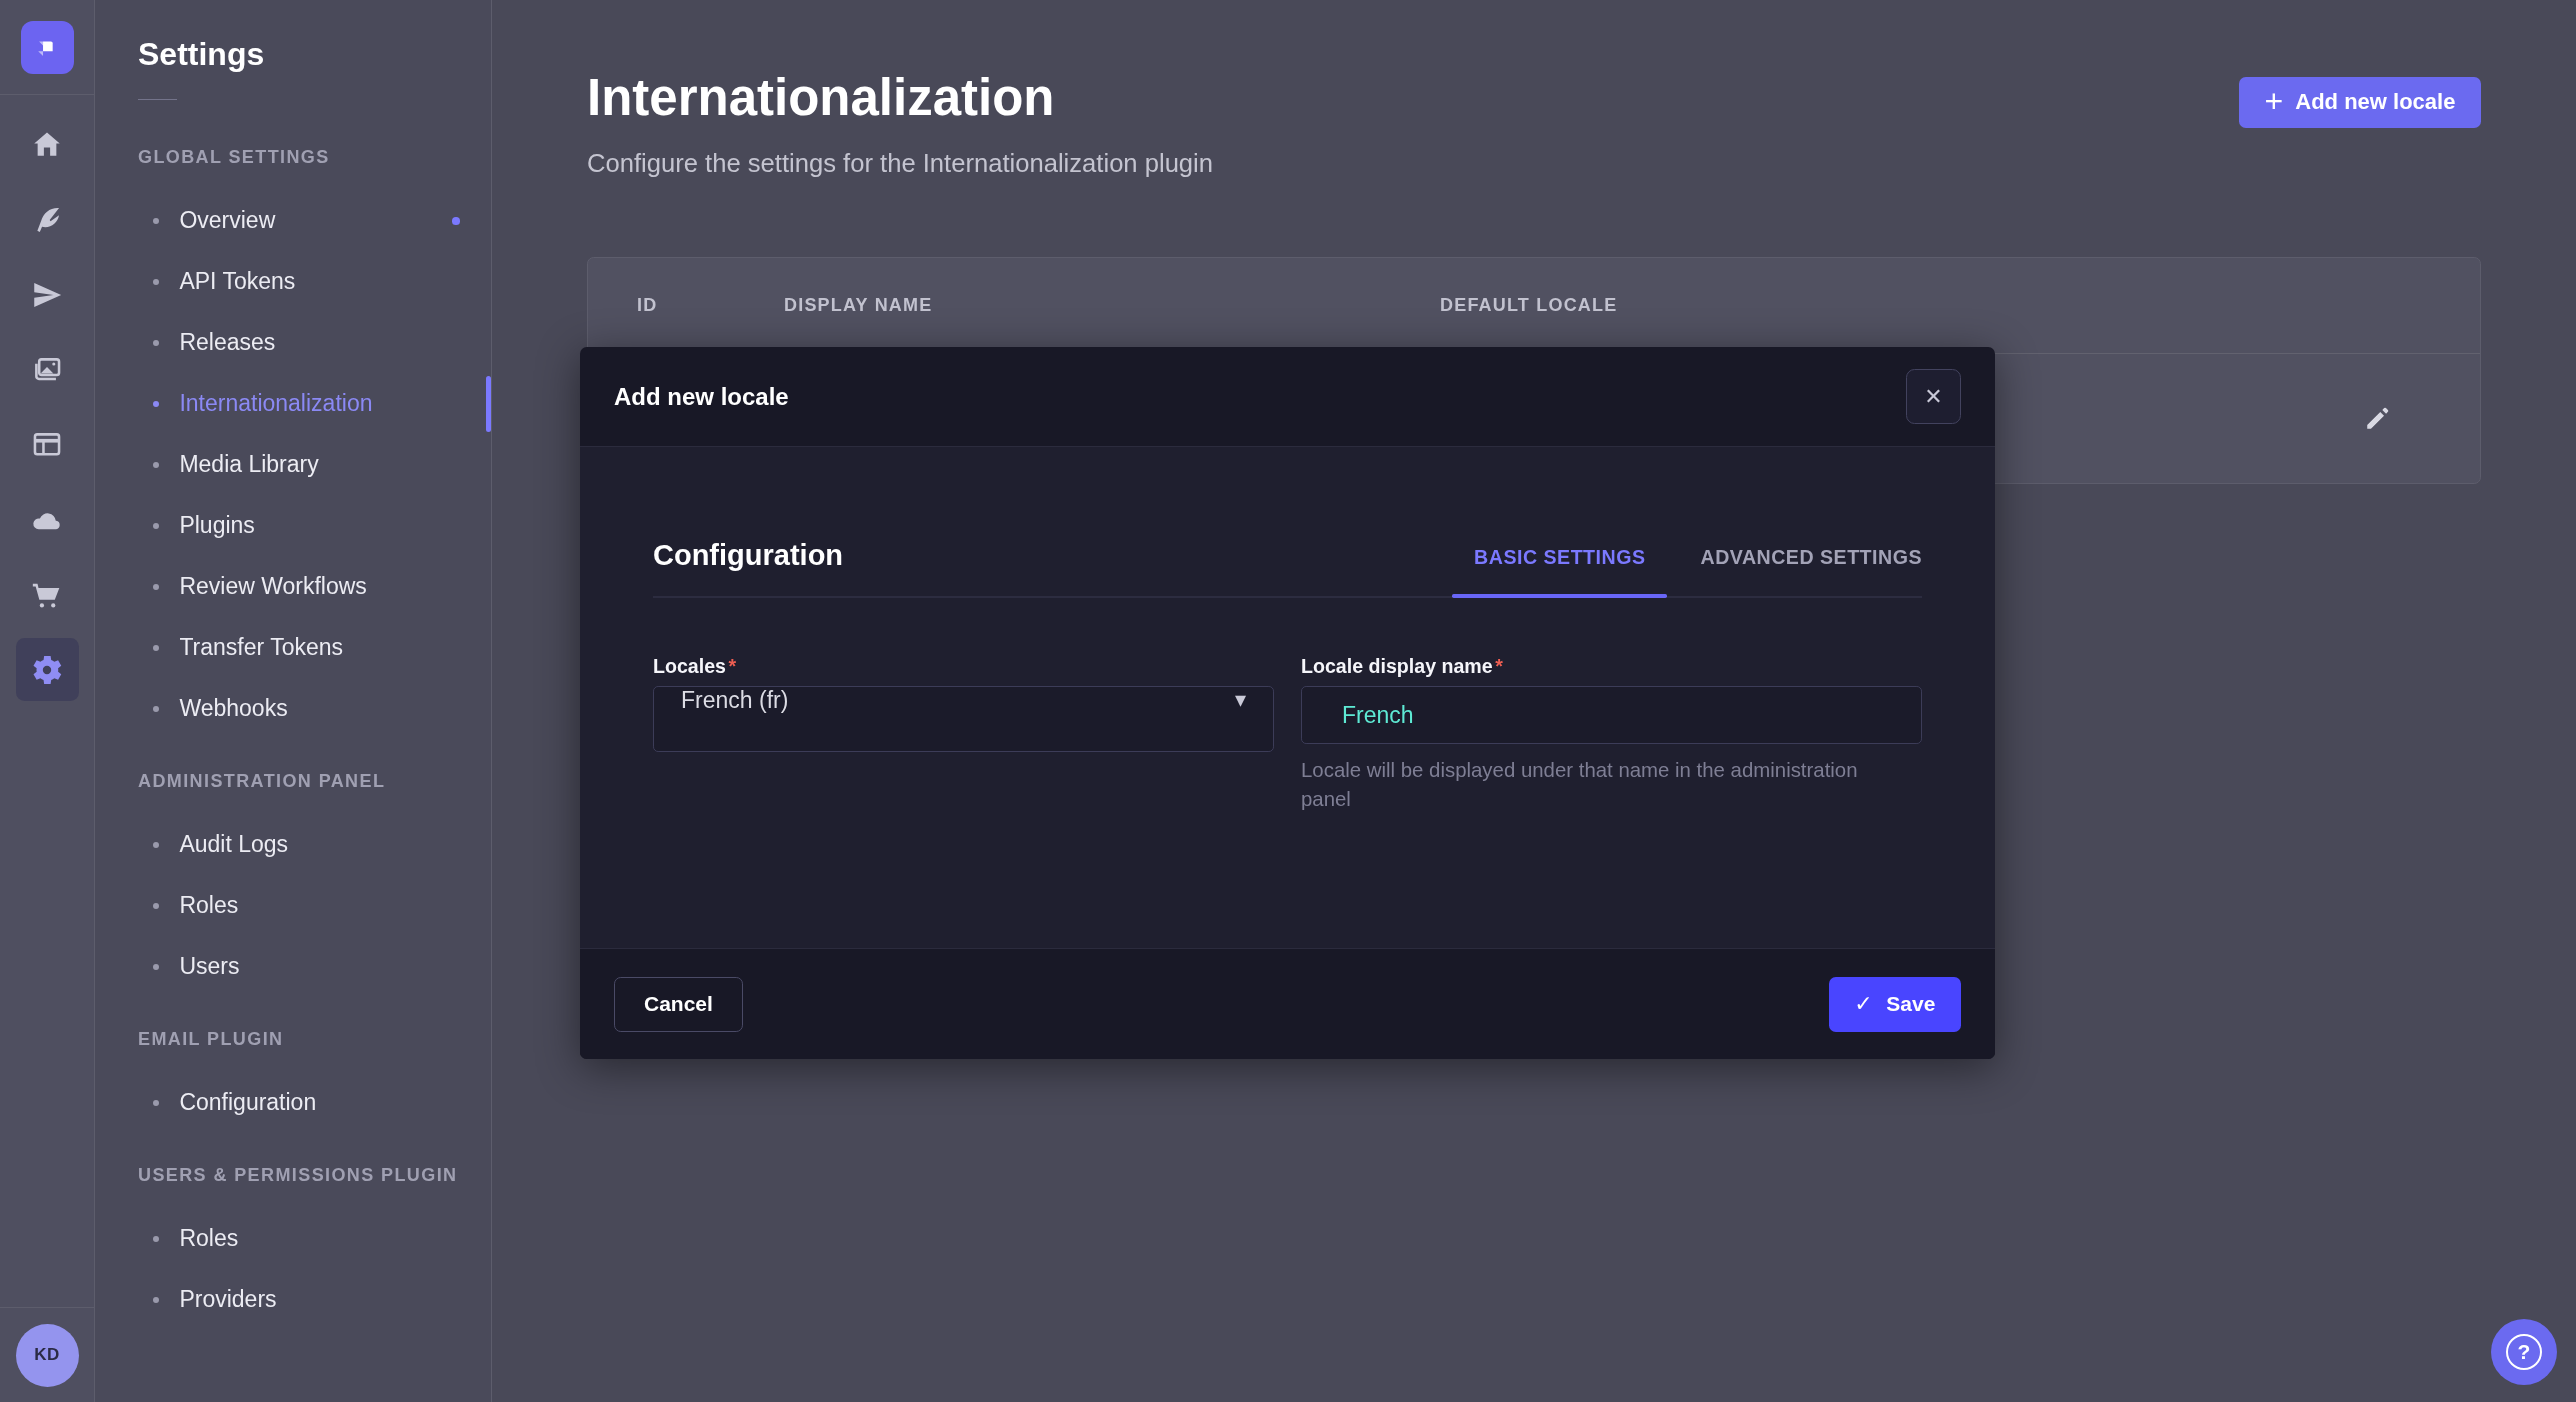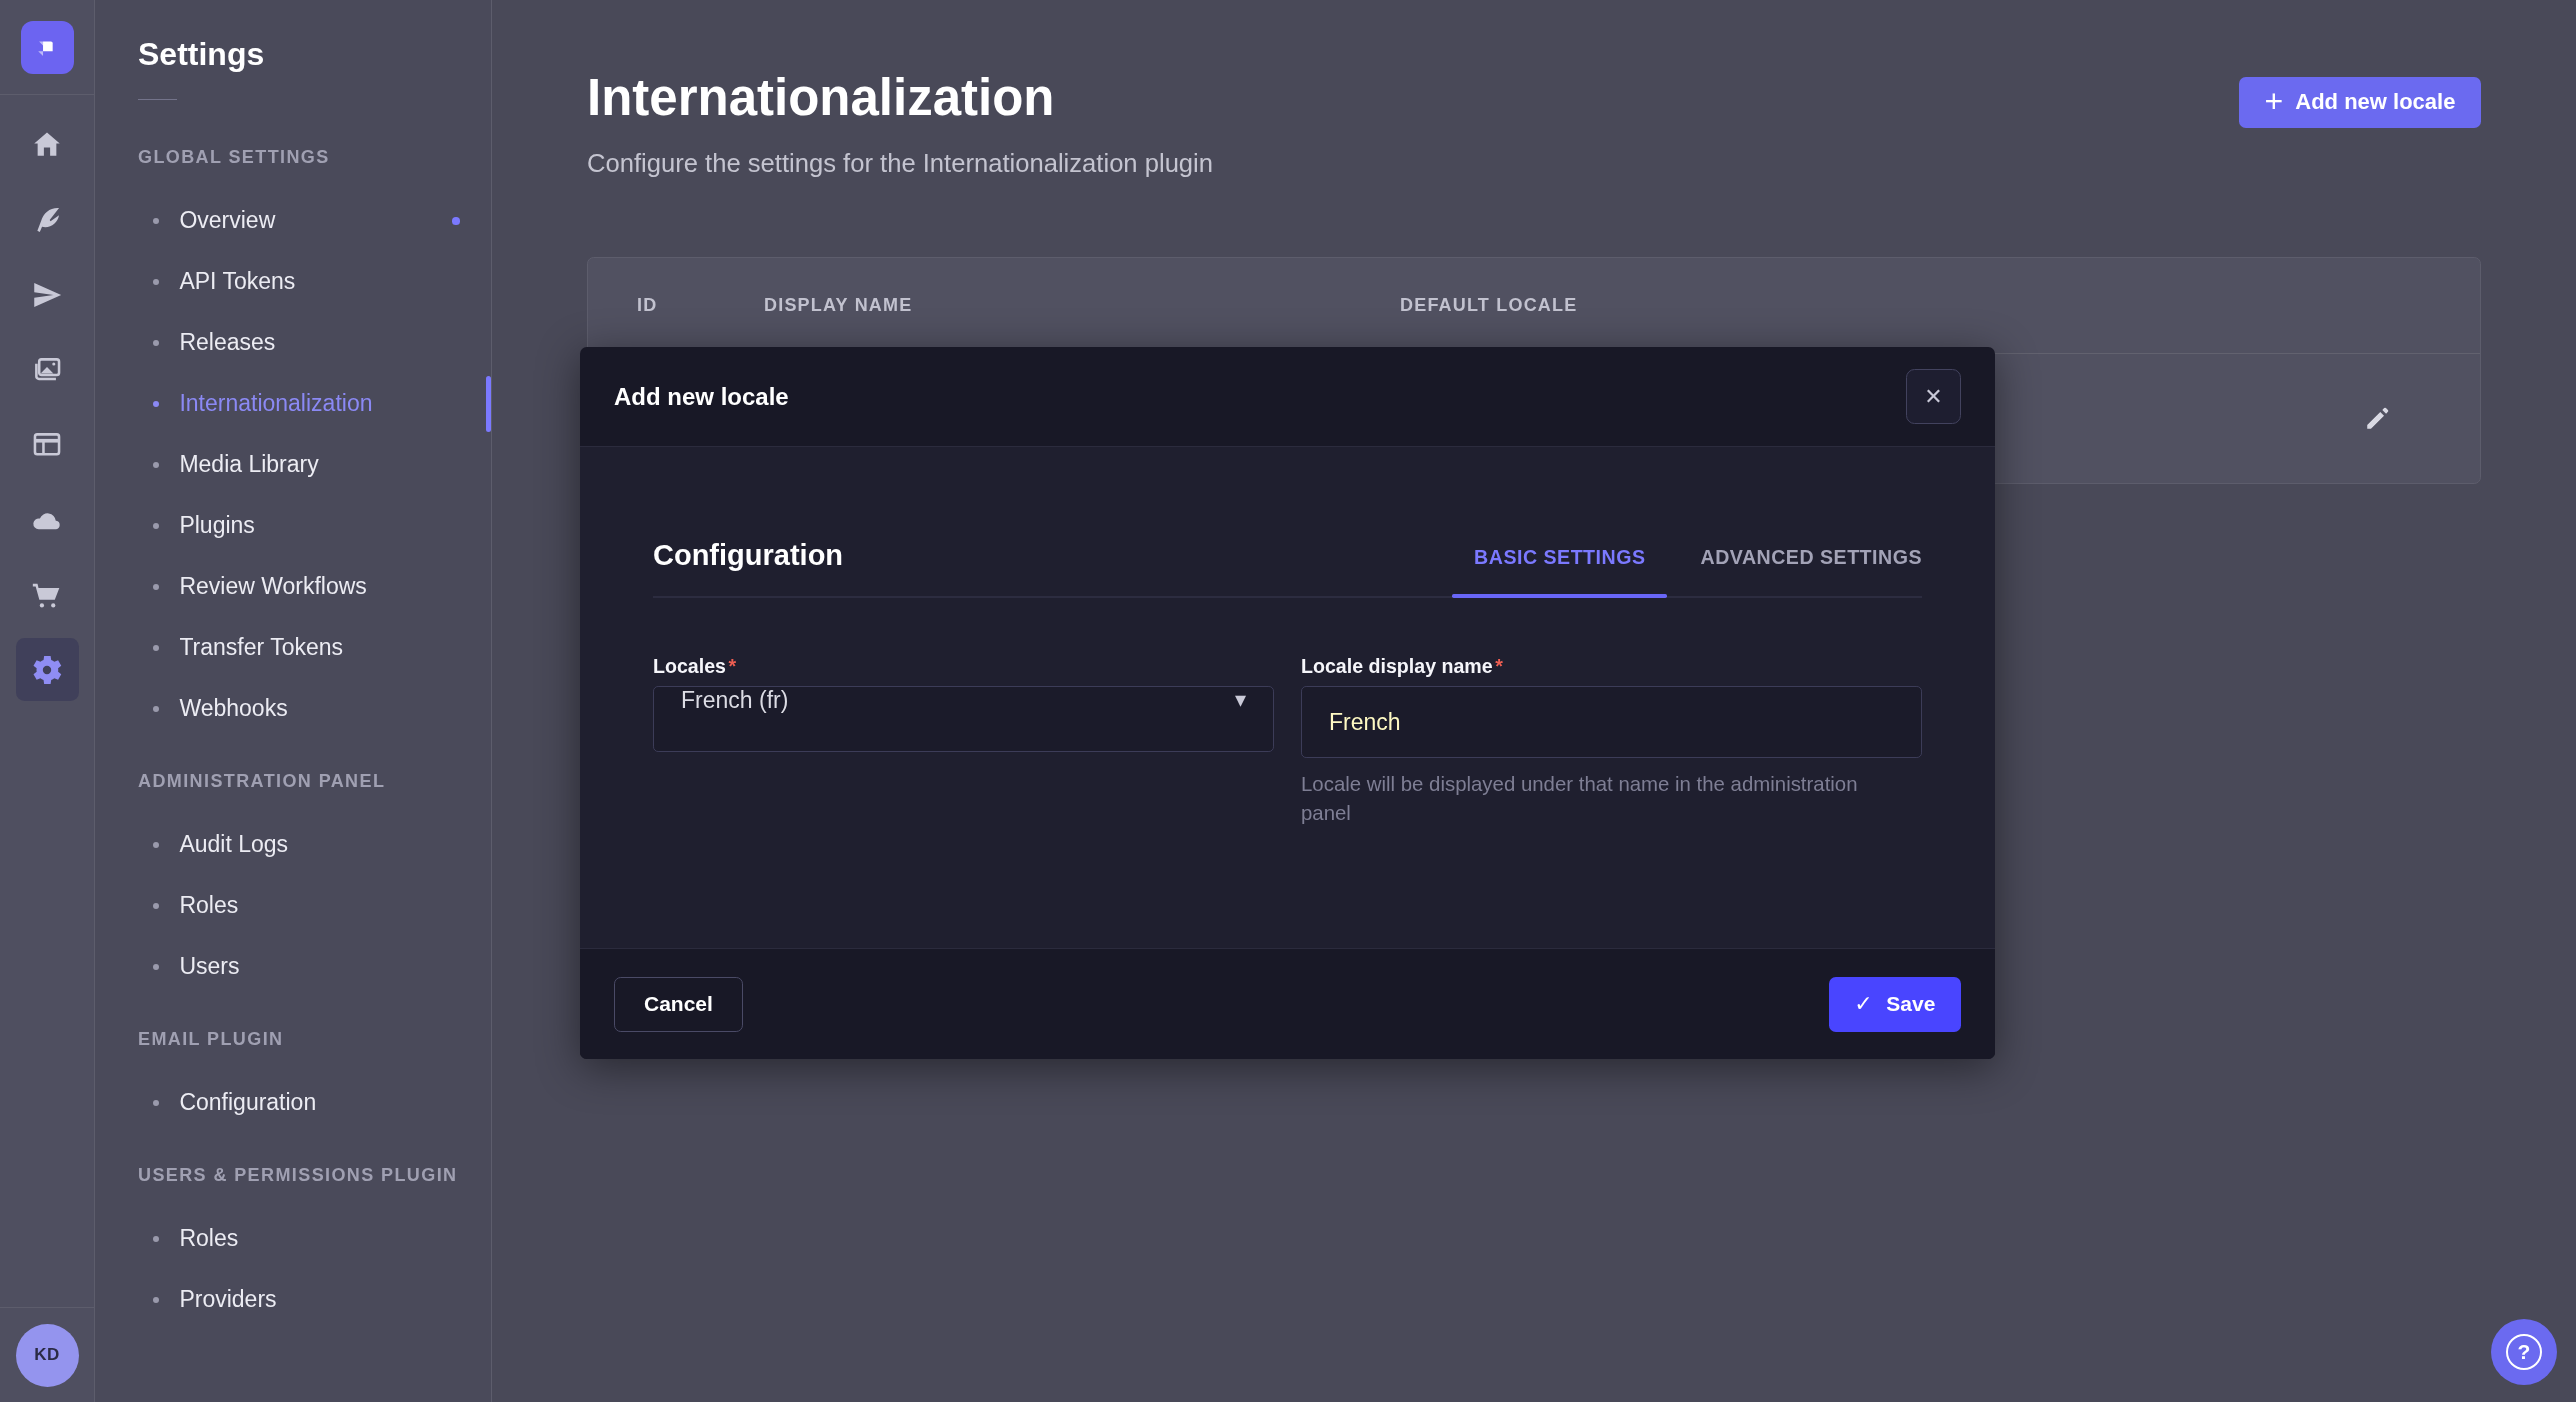--- a/index.html
+++ b/index.html
@@ -73,21 +73,21 @@
   .page-sub { font-size:25.6px; line-height:32px; color:#c4c4d0; margin-top:22px; }
   .btn-add { display:flex; align-items:center; gap:12px; height:51px;
     padding:0 25.6px; border:none; border-radius:6.8px; background:#6b6af0;
     color:#fff; font-family:inherit; font-size:22px; font-weight:600;
     cursor:pointer; margin-top:6.8px; }
   .btn-add .plus { font-size:32px; font-weight:400; line-height:1; margin-top:-3.4px; }
 
   .table-card { margin-top:78px; height:227px; background:#515161;
     border:0.9px solid #5d5d6c; border-radius:6.8px; overflow:hidden; }
   .thead { height:96px; display:flex; align-items:center;
-    border-bottom:0.9px solid #62626f; }
+    border-bottom:0.9px solid #62626f;gap:20px; }
   .th { font-size:18px; font-weight:700; letter-spacing:1.2px; color:#c2c2cf; }
   .th.id { padding-left:49px; width:176px; }
   .th.name { width:636px; }
   .th.locale { flex:1; }
   .trow { height:129px; display:flex; align-items:center;
     justify-content:flex-end; padding-right:82px; }
   .edit-btn { background:none; border:none; color:#d9d9e3; cursor:pointer;
     width:41px; height:41px; display:flex; align-items:center; justify-content:center; }
   .edit-btn svg { width:29px; height:29px; }
 
@@ -116,23 +116,23 @@
   .hdivider { height:1.7px; background:#2c2c40; margin-top:24px; position:relative; }
   .fields { display:grid; grid-template-columns:1fr 1fr; gap:27px; margin-top:56px; }
   .field-label { font-size:19.6px; font-weight:600; color:#f5f5fa; line-height:24px; }
   .req { color:#ee5e52; margin-left:2.6px; }
   .select-box { margin-top:8.5px; height:66px; background:#1b1b2a;
     border:0.9px solid #3c3c58; border-radius:5.1px; display:flex;
     align-items:flex-start; justify-content:space-between; padding:0 27px;
     cursor:pointer; }
   .select-value { font-size:23px; color:#dcdce4; }
   .caret { font-size:22px; color:#cacad8; }
-  .text-input { margin-top:8.5px; height:72px; width:100%; background:#1b1b2a;
-    border:0.9px solid #3c3c58; border-radius:5.1px; padding:0 27px;
-    font-size:23px; color:#fef9c3; font-family:inherit; outline:none; }
+  .text-input { margin-top:8.5px; height:58px; width:100%; background:#1b1b2a;
+    border:0.9px solid #3c3c58; border-radius:5.1px; padding:0 40px;
+    font-size:23px; color:#5eead4; font-family:inherit; outline:none; }
   .hint { margin-top:12px; font-size:20.4px; line-height:29px; color:#7e7e94;
     max-width:562px; }
   .modal-foot { height:111px; flex:none; display:flex; align-items:center;
     justify-content:space-between; padding:0 34px; background:#181826;
     border-top:0.9px solid #2b2b3d; border-radius:0 0 6.8px 6.8px; }
   .btn-cancel { height:55px; padding:0 29px; border-radius:6.8px;
     background:#181826; border:0.9px solid #4a4a66; color:#fff;
     font-family:inherit; font-size:21px; font-weight:600; cursor:pointer; }
   .btn-save { height:55px; padding:0 25.6px; border-radius:6.8px; background:#4945ff;
     border:none; color:#fff; font-family:inherit; font-size:21px;

